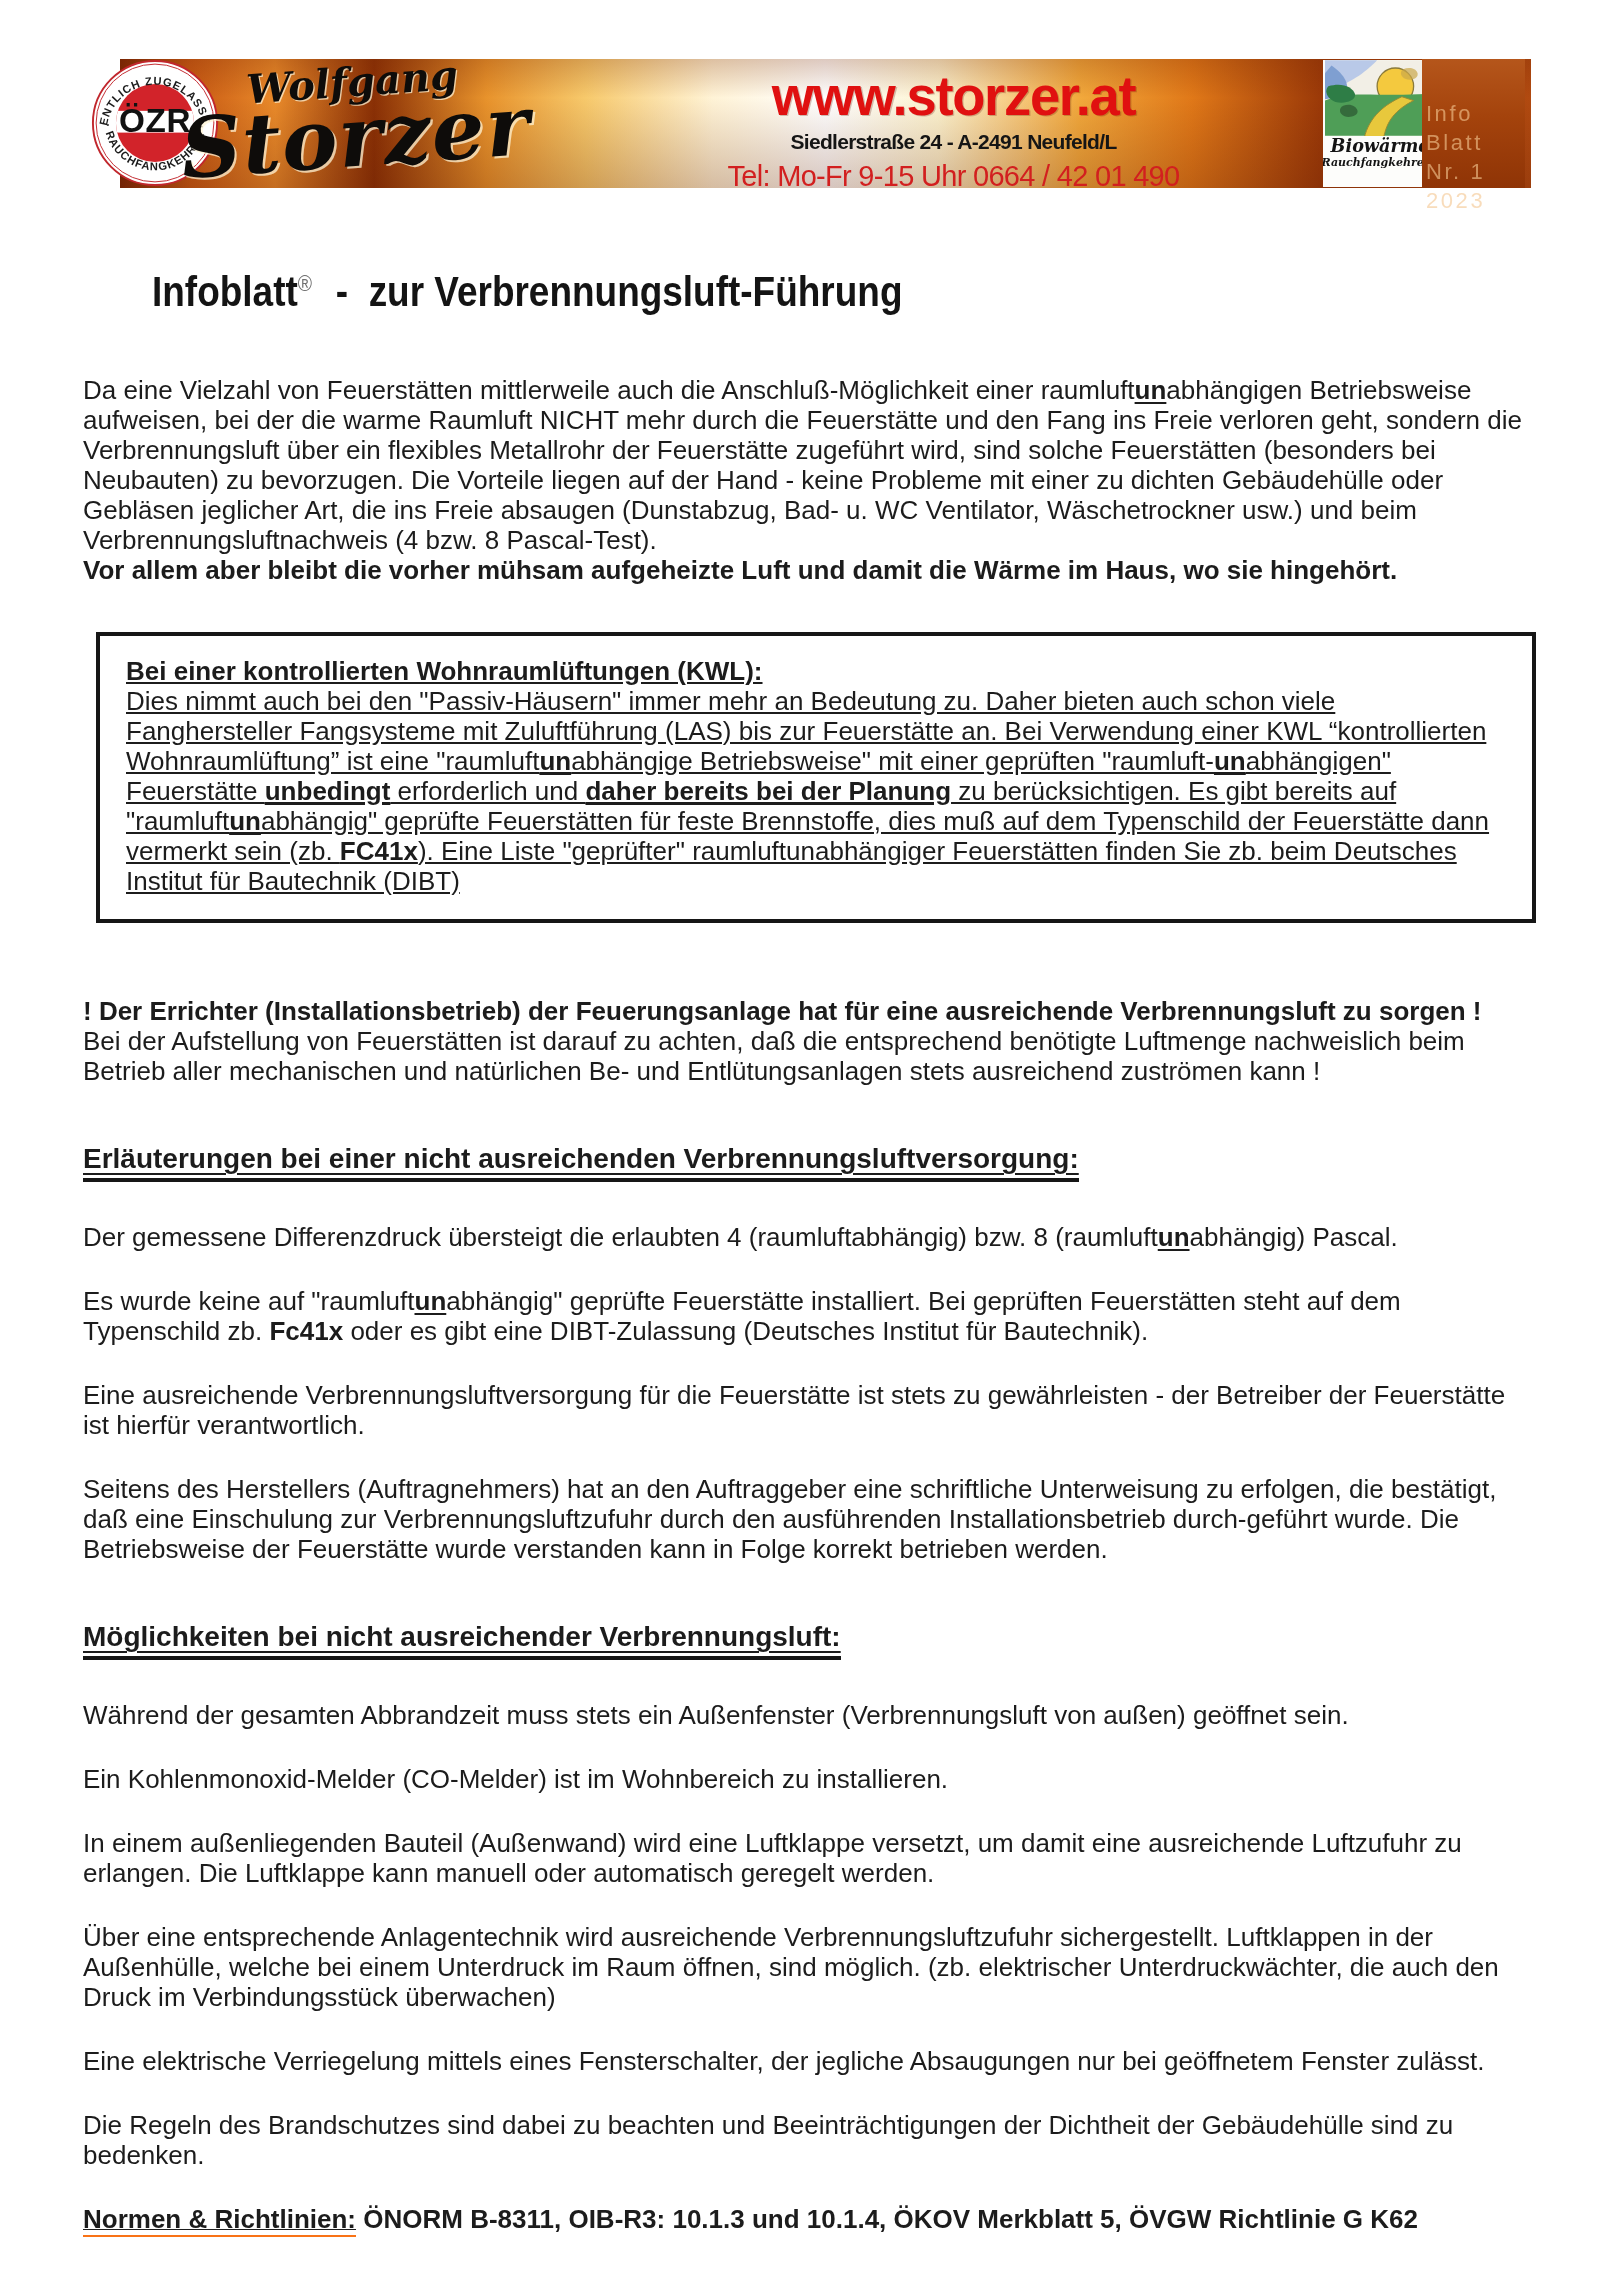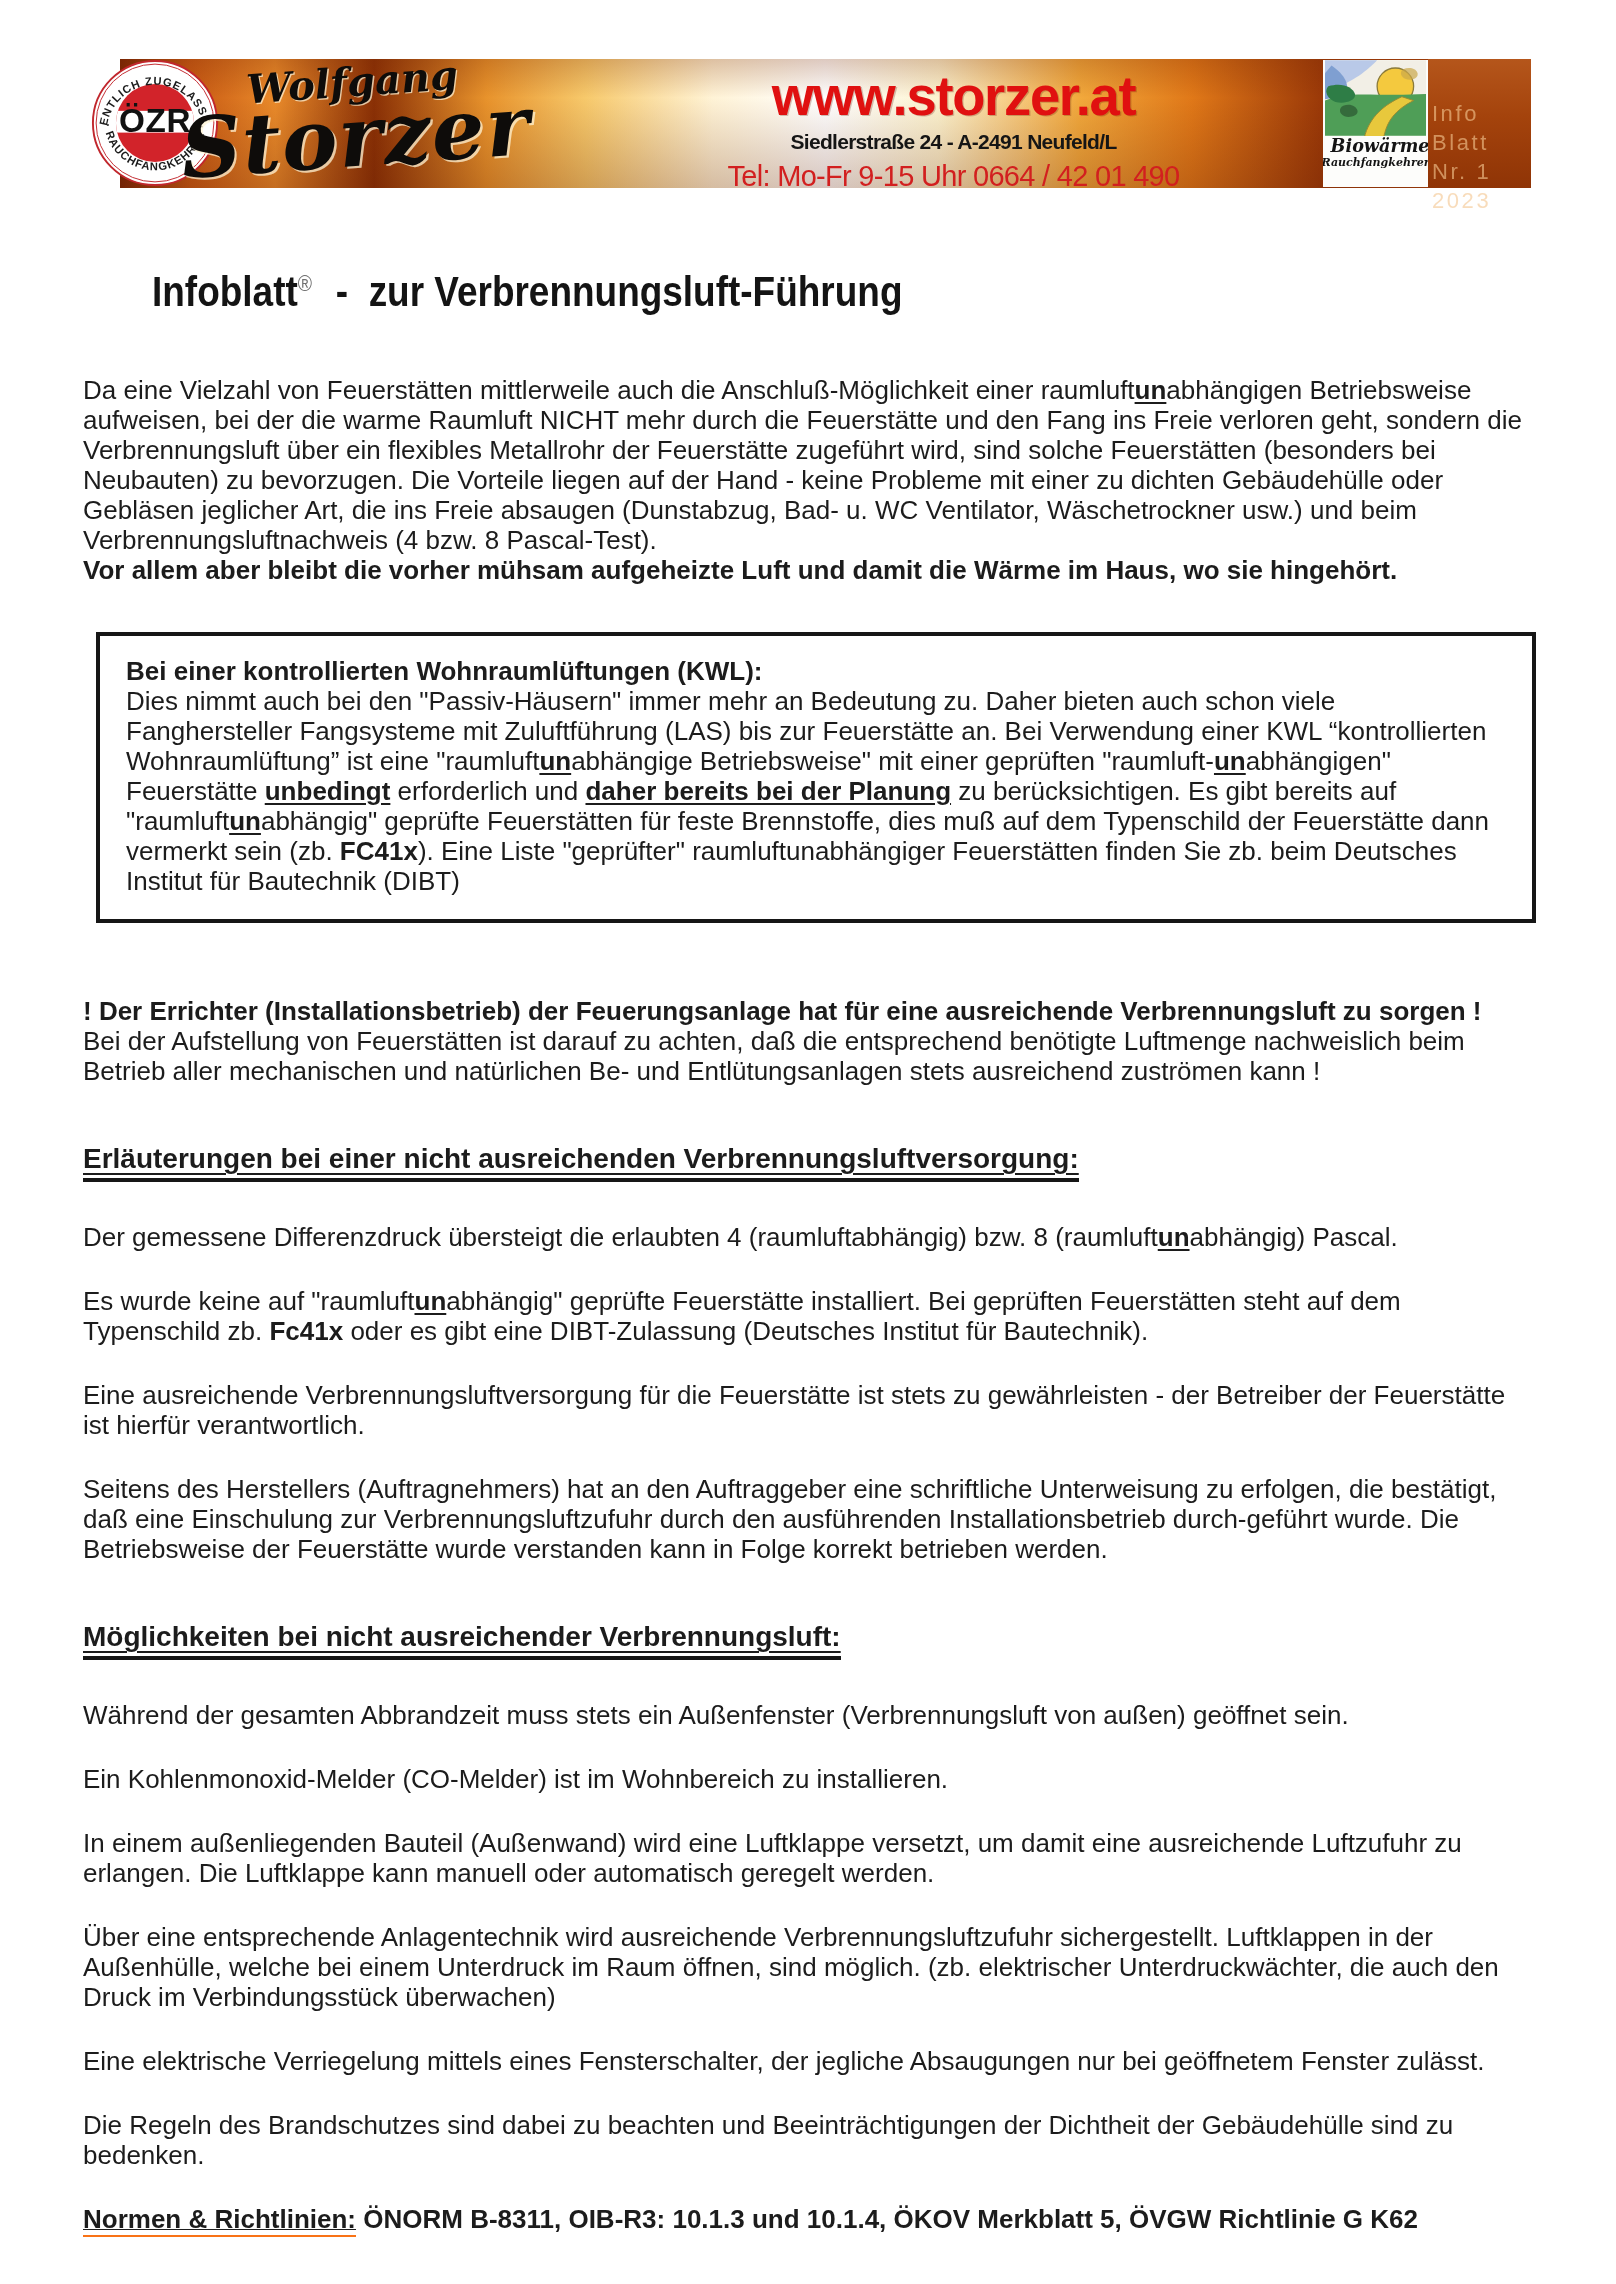--- a/index.html
+++ b/index.html
@@ -36,40 +36,40 @@
   .contact .tel{display:block;color:#d21f1f;font-weight:normal;font-size:29px;line-height:34px;letter-spacing:-0.7px;}
   .bio-box{
     position:absolute;right:103px;top:1.3px;bottom:1.3px;width:105px;background:#fdfdfb;
     display:flex;flex-direction:column;align-items:center;overflow:hidden;
   }
   .bio-box svg{display:block;}
   .bio-text{font-family:"DejaVu Serif",serif;font-style:italic;font-weight:bold;color:#141414;text-align:right;}
   .bio-text .l1{display:block;font-size:17.6px;line-height:19.5px;}
   .bio-text .l2{display:block;font-size:11px;line-height:14.3px;}
   .stamp{
-    position:absolute;right:0;top:0;bottom:0;width:103px;
+    position:absolute;right:6px;top:0;bottom:0;width:103px;
     background:linear-gradient(180deg,#b5561b 0%,#a4430c 45%,#8f3406 100%);
     text-align:left;padding-top:40px;box-sizing:border-box;
   }
   .stamp span{display:block;color:rgba(243,198,146,.62);font-size:22px;line-height:29px;letter-spacing:2.6px;padding-left:3.9px;}
   
   h1{
     margin:73px 80px 0 152px;font-size:42px;line-height:46px;font-weight:bold;color:#141414;
     transform:scaleX(.88);transform-origin:left center;white-space:nowrap;
   }
   h1 .reg{font-size:22px;vertical-align:super;color:#6f6f6f;font-weight:normal;}
   h1 .rest{margin-left:27px;white-space:pre;}
   
   main{margin:60px 80px 0 83px;}
   .p{margin:0 0 34px 0;}
   .b{font-weight:bold;}
   .u{text-decoration:underline;text-decoration-thickness:2px;text-underline-offset:3.3px;}
   .u2{display:inline-block;text-decoration:underline;text-decoration-thickness:1.3px;border-bottom:2px solid #f97316;padding-bottom:0.7px;}
   .box{
-    border:4.6px solid #161616;padding:19.5px 26px 23.4px 26px;margin:47px 0 73px 13px;
+    border:4.6px solid #161616;padding:19.5px 26px 23.4px 26px;margin:47px 0 73px 13px;text-decoration:underline;
   }
   .heading{font-weight:bold;font-size:28px;line-height:33px;margin:56px 0 40px 0;}
   .heading span{
     display:inline-block;text-decoration:underline;text-decoration-thickness:2px;text-underline-offset:4.6px;
     border-bottom:4.6px solid #161616;padding-bottom:3.3px;
   }
 </style>
 </head>
 <body>
 

